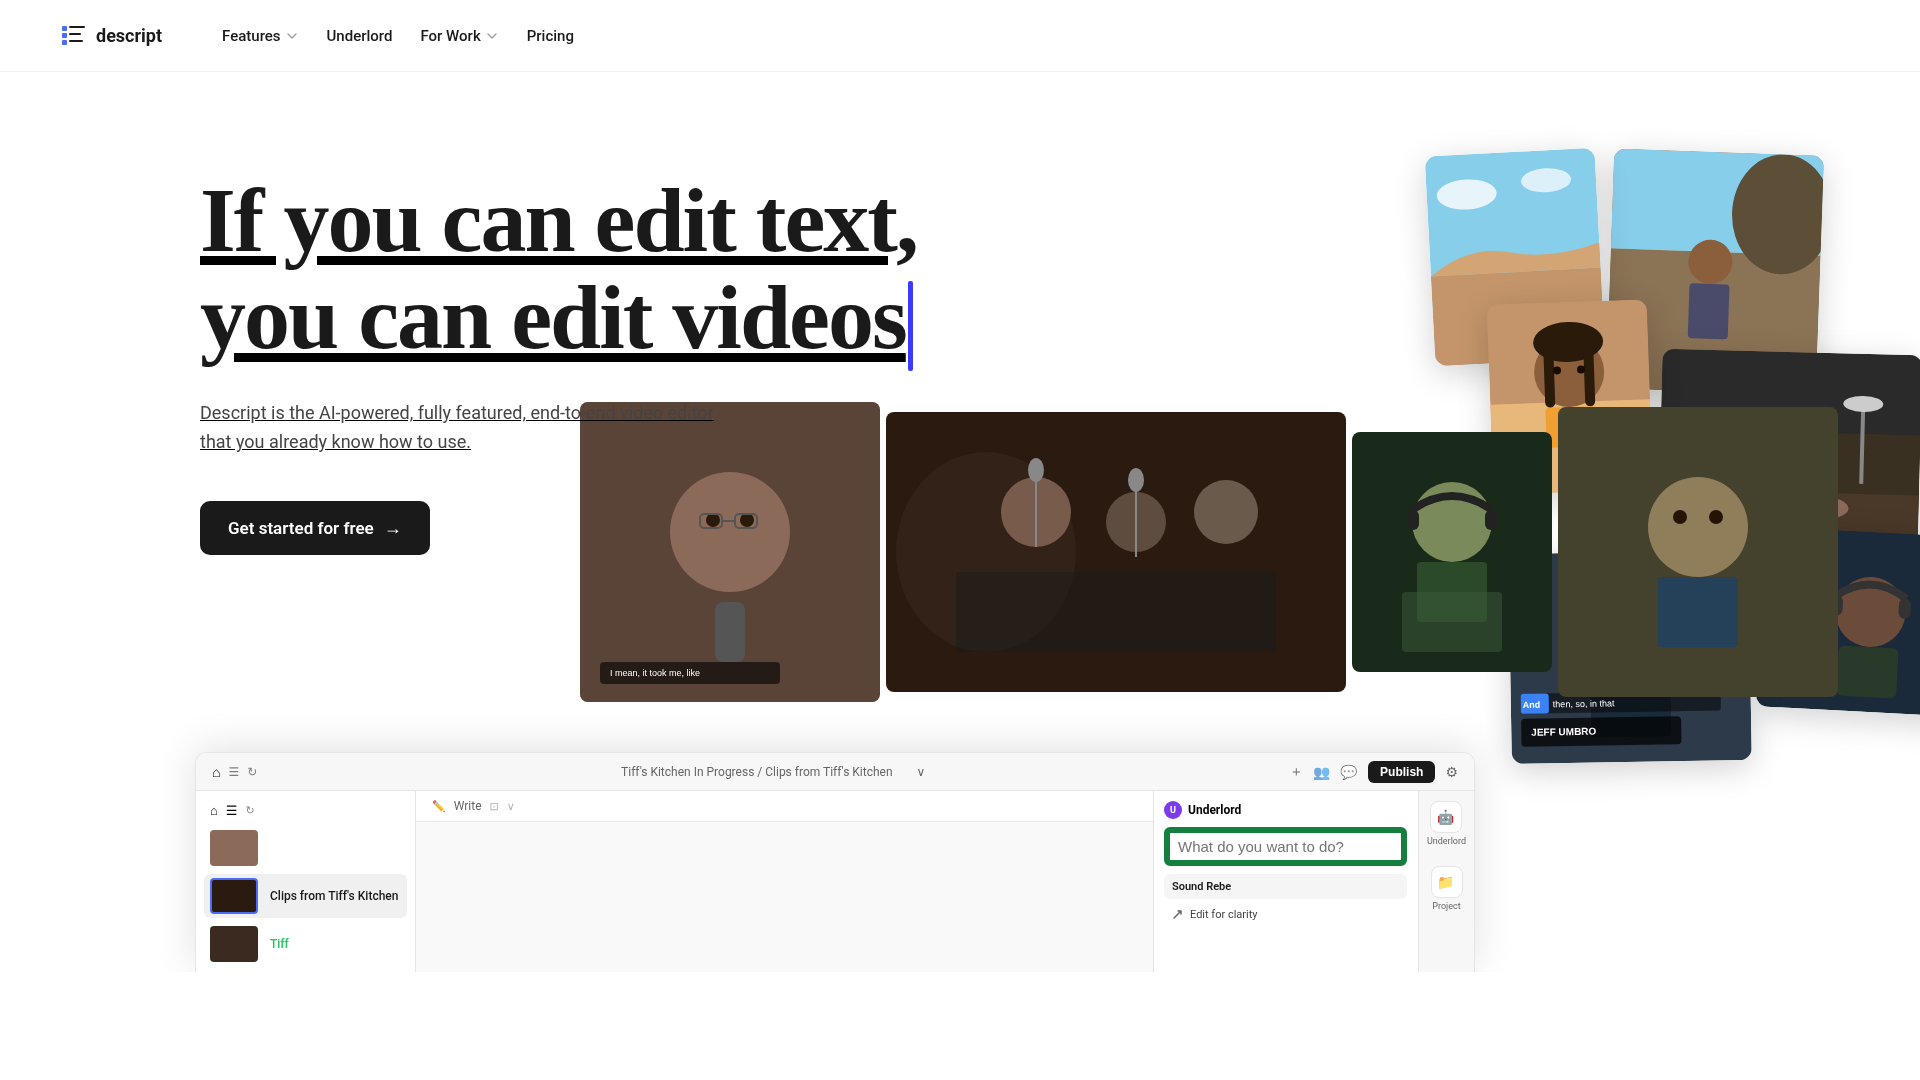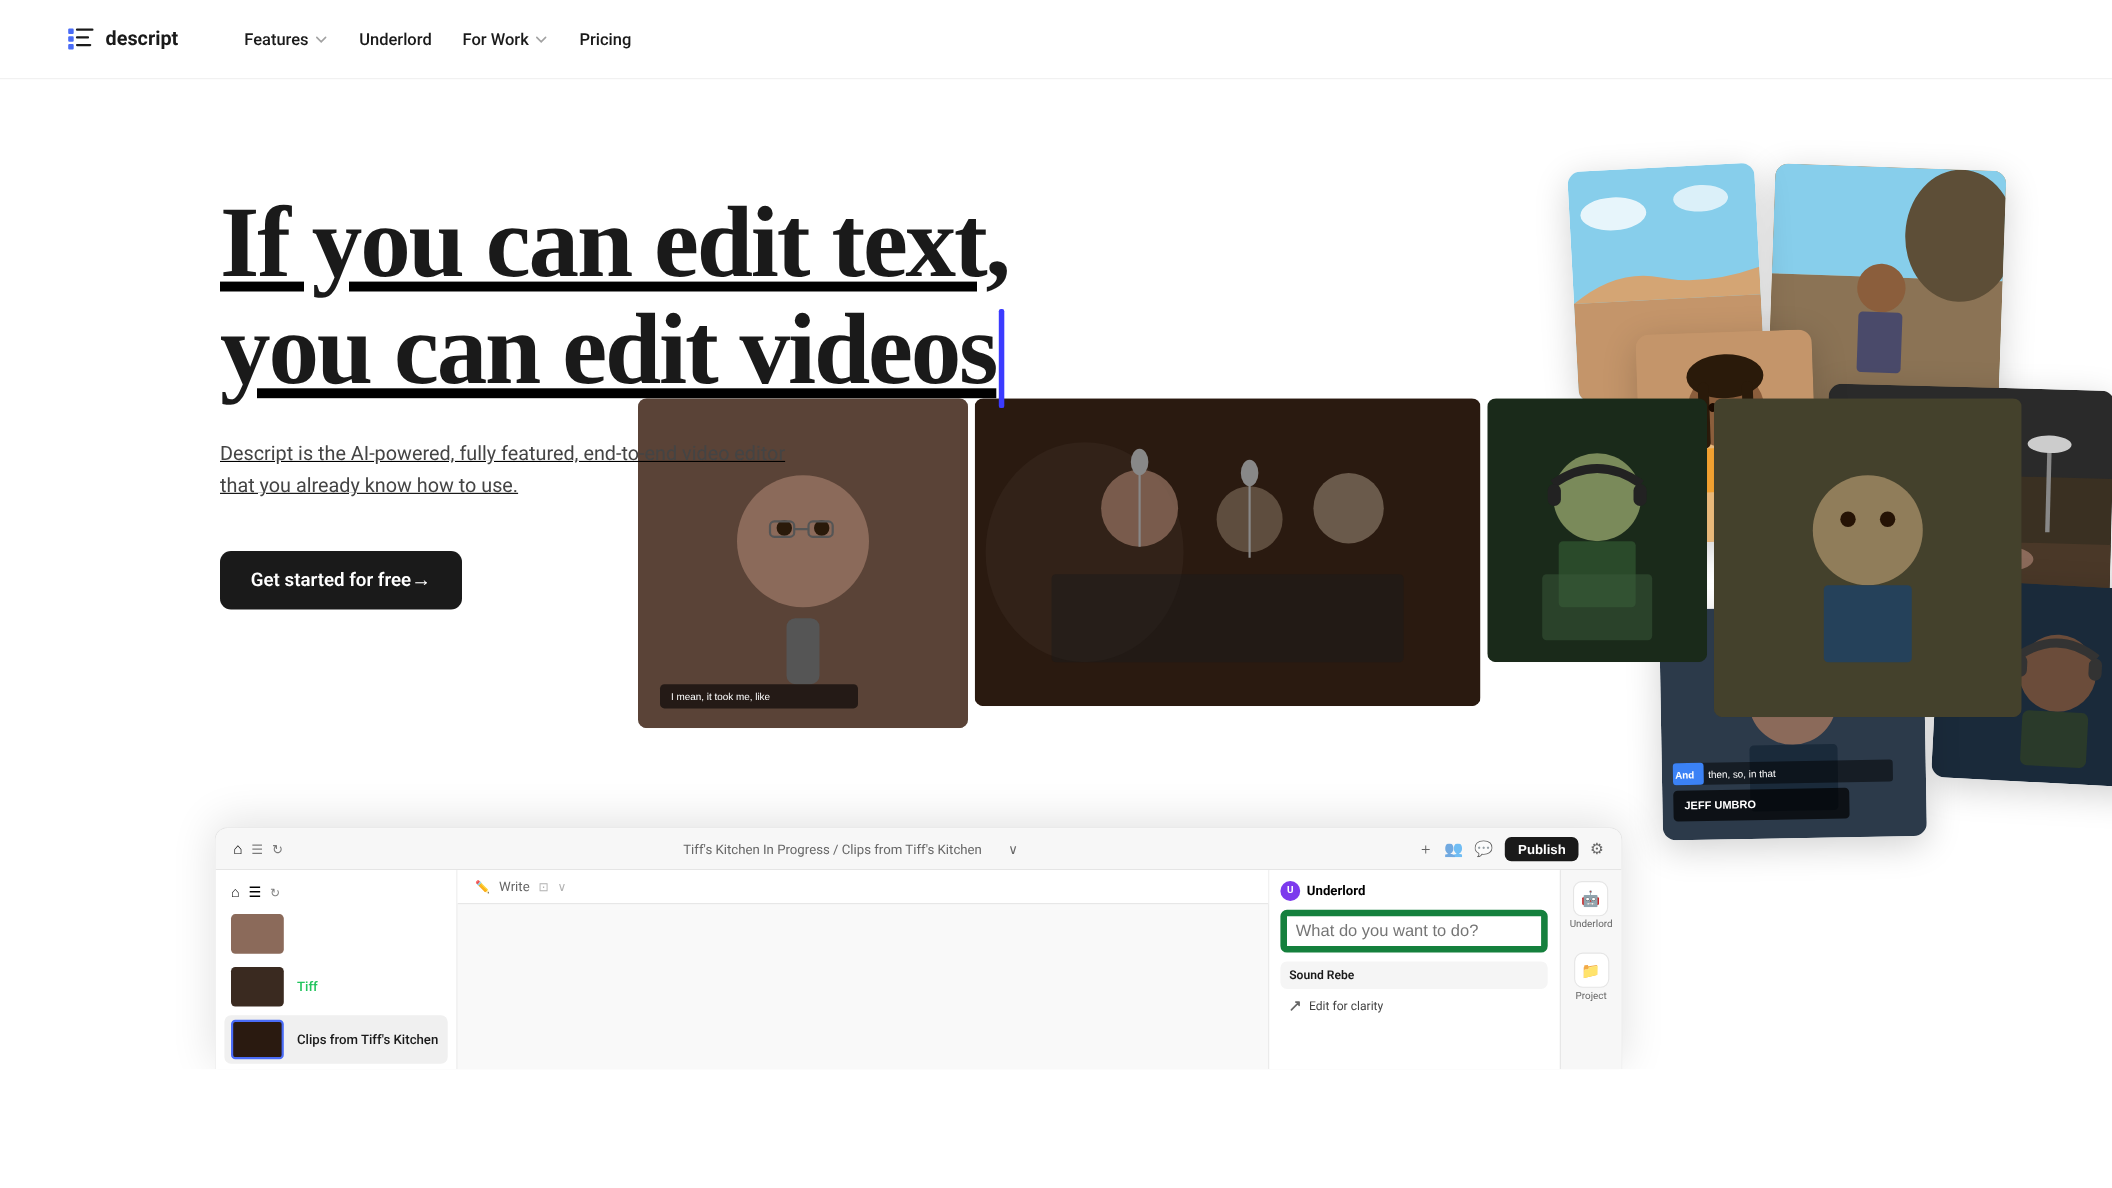--- a/index.html
+++ b/index.html
@@ -124,20 +124,21 @@
       margin-top: 28px;
       font-size: 18px;
       color: #444;
       line-height: 1.6;
       max-width: 520px;
     }
     .cta-btn {
       margin-top: 44px;
       display: inline-flex;
       align-items: center;
+      gap: 10px;
       padding: 16px 28px;
       background: #1a1a1a;
       color: #fff;
       font-size: 17px;
       font-weight: 600;
       border: none;
       border-radius: 10px;
       cursor: pointer;
       text-decoration: none;
     }
@@ -568,21 +569,21 @@
           <text x="12" y="154" font-family="sans-serif" font-size="9" fill="white" font-weight="bold">And</text>
           <text x="42" y="154" font-family="sans-serif" font-size="9" fill="white"> then, so, in that</text>
 
           <rect x="185" y="8" width="48" height="22" rx="4" fill="rgba(255,255,255,0.9)"></rect>
           <text x="190" y="22" font-family="sans-serif" font-size="8" fill="#333">Rebe...</text>
         </svg>
       </div>
     </div>
   </div>
 
-  <div style="position:absolute; bottom:230px; left:580px; right:0; height:380px; display:flex; align-items:flex-start; gap:6px; z-index:5;">
+  <div style="position:absolute; bottom:230px; left:580px; right:0; height:380px; display:flex; align-items:center; gap:6px; z-index:5;">
 
     <div class="video-card vc1">
       <svg width="300" height="300" viewBox="0 0 300 300">
         <rect width="300" height="300" fill="#3A2A20"></rect>
         <rect width="300" height="300" fill="#8B6A5A" opacity="0.4"></rect>
 
         <rect x="135" y="200" width="30" height="60" rx="8" fill="#555"></rect>
 
         <circle cx="150" cy="130" r="60" fill="#8B6A5A"></circle>
         <circle cx="133" cy="118" r="7" fill="#2A1A0A"></circle>
@@ -670,29 +671,29 @@
 
       <div class="app-sidebar">
         <div class="sidebar-icons-top">
           <span style="font-size:13px;">⌂</span>
           <span style="font-size:13px;">☰</span>
           <span style="font-size:11px;opacity:0.5;">↻</span>
         </div>
         <div class="sidebar-item-row">
           <div class="sidebar-thumb" style="background:#8B6A5A;"></div>
         </div>
-        <div class="sidebar-item-row">
-          <div class="sidebar-thumb" style="background:#3A2A20;"></div>
-          <div class="sidebar-item-label green">Tiff</div>
-        </div>
         <div class="sidebar-item-row active">
           <div class="sidebar-thumb" style="background:#2A1A10;border:2px solid #4A6CF7;"></div>
           <div>
             <div class="sidebar-item-label">Clips from Tiff's Kitchen</div>
           </div>
+        </div>
+        <div class="sidebar-item-row">
+          <div class="sidebar-thumb" style="background:#3A2A20;"></div>
+          <div class="sidebar-item-label green">Tiff</div>
         </div>
       </div>
 
       <div class="app-main">
         <div class="app-write-bar">
           <span style="font-size:11px;">✏️</span>
           <span>Write</span>
           <span style="font-size:11px;opacity:0.5;">⊡</span>
           <span style="font-size:11px;opacity:0.5;">∨</span>
         </div>

